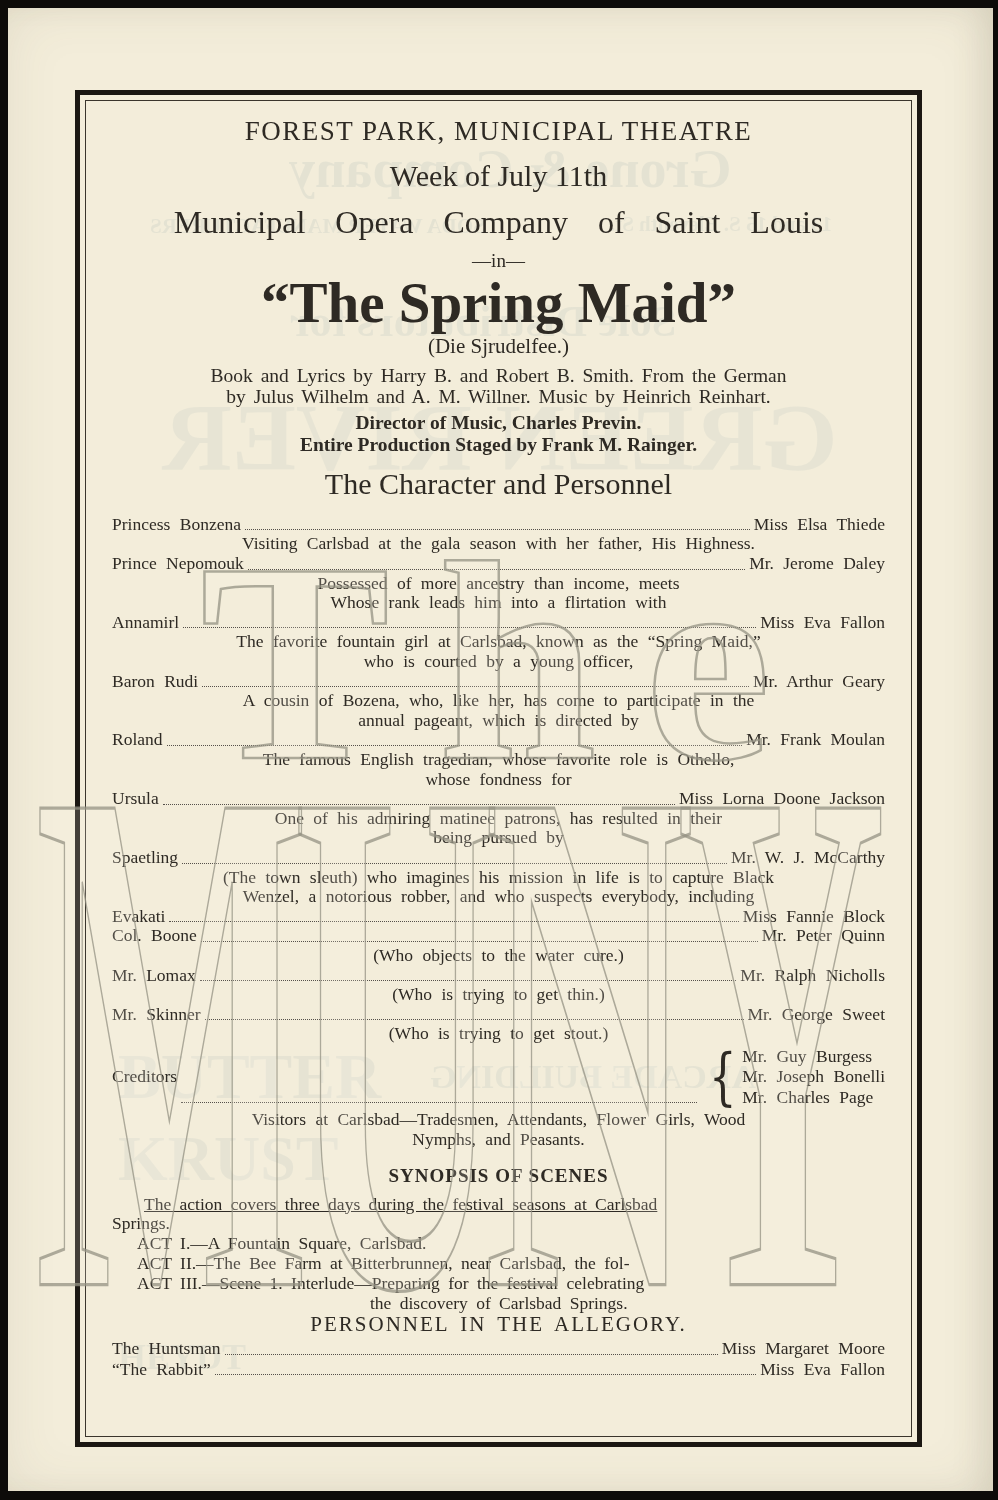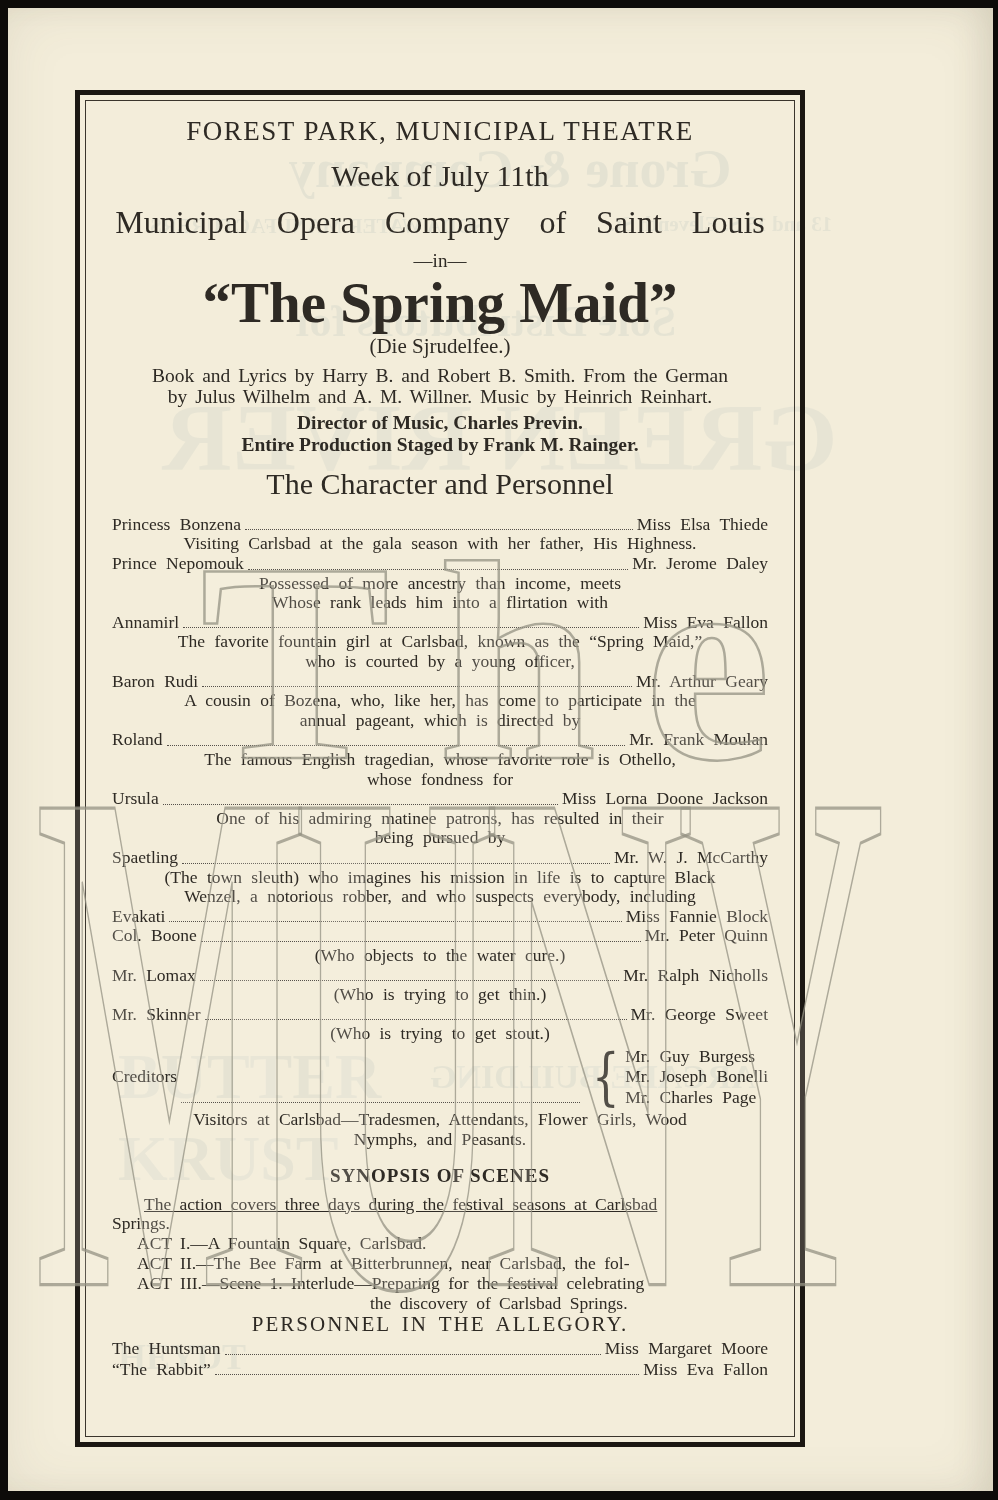--- a/index.html
+++ b/index.html
@@ -30,21 +30,21 @@
 
   
   .wm{position:absolute;z-index:5;pointer-events:none;line-height:1;font-weight:bold;
       color:rgba(250,246,232,.18);-webkit-text-stroke:2.5px rgba(148,145,131,.75);
       white-space:nowrap;}
   .wm1{left:200px;top:520px;font-size:285px;letter-spacing:48px;}
   .wm2{left:35px;top:675px;font-size:560px;letter-spacing:-35px;
        transform:scale(.52,1.3);transform-origin:top left;}
 
   
-  .frame{position:absolute;left:75px;top:90px;width:730px;height:1357px;z-index:2;
+  .frame{position:absolute;left:75px;top:90px;width:847px;height:1357px;z-index:2;
          border:5px solid #1b1712;box-sizing:border-box;}
   .inner{position:absolute;inset:5px;border:1.6px solid #3a352c;box-sizing:border-box;
          padding:13px 26px 0 26px;}
 
   .center{text-align:center;}
   .venue{font-size:27px;letter-spacing:1.5px;margin-top:2px;}
   .week{font-size:30px;margin-top:12px;}
   .company{font-size:32px;word-spacing:22px;margin-top:11px;}
   .inword{font-size:19px;margin-top:9px;}
   .title{font-size:57px;font-weight:bold;margin-top:1px;line-height:1.05;}

